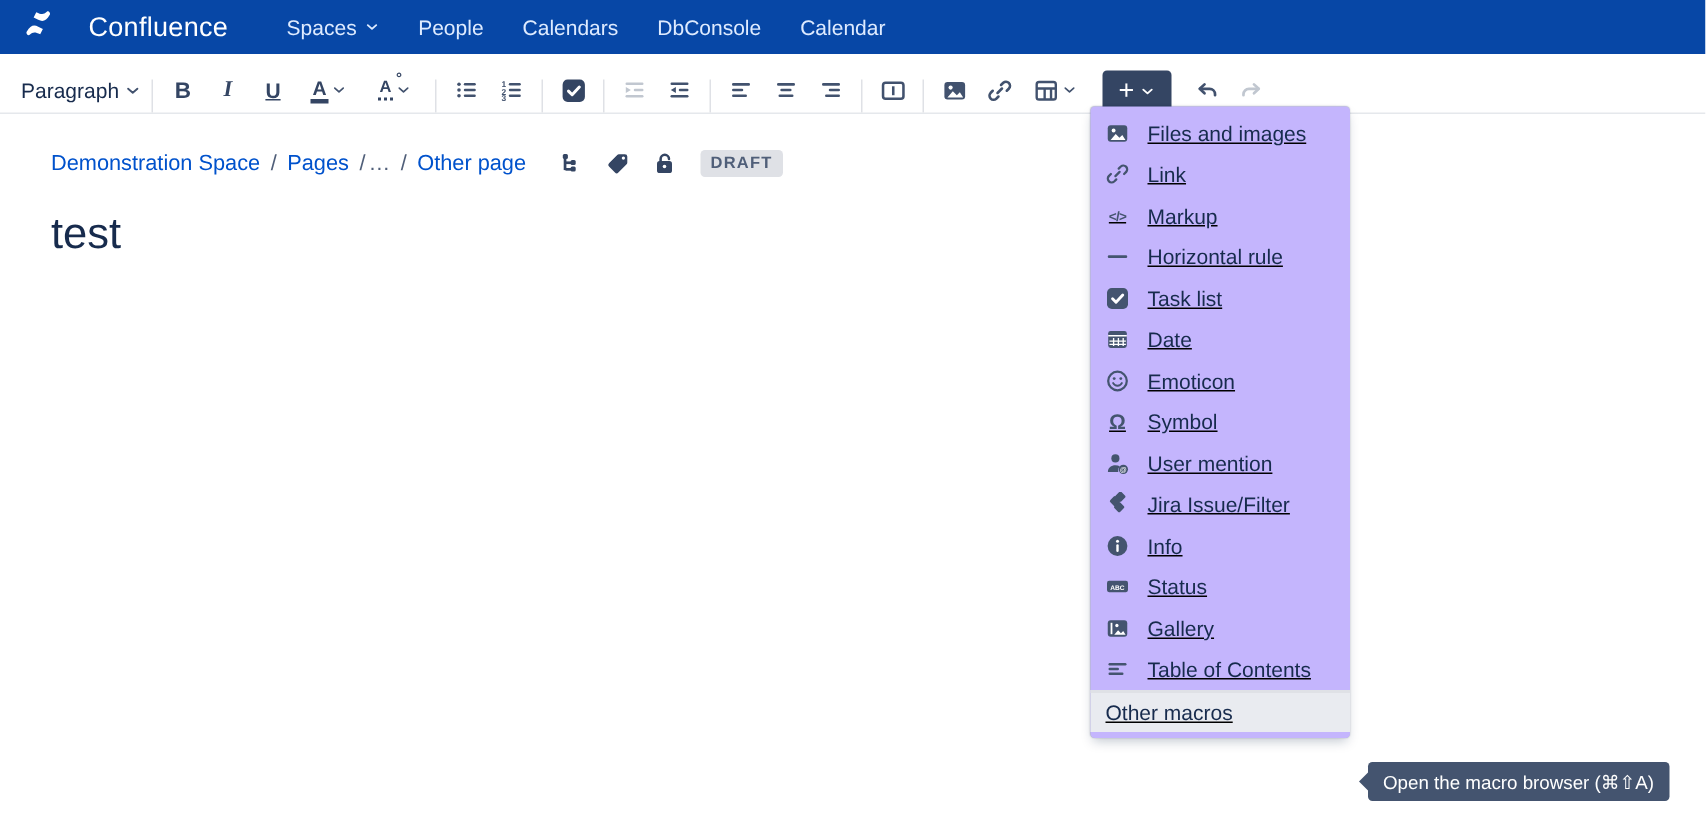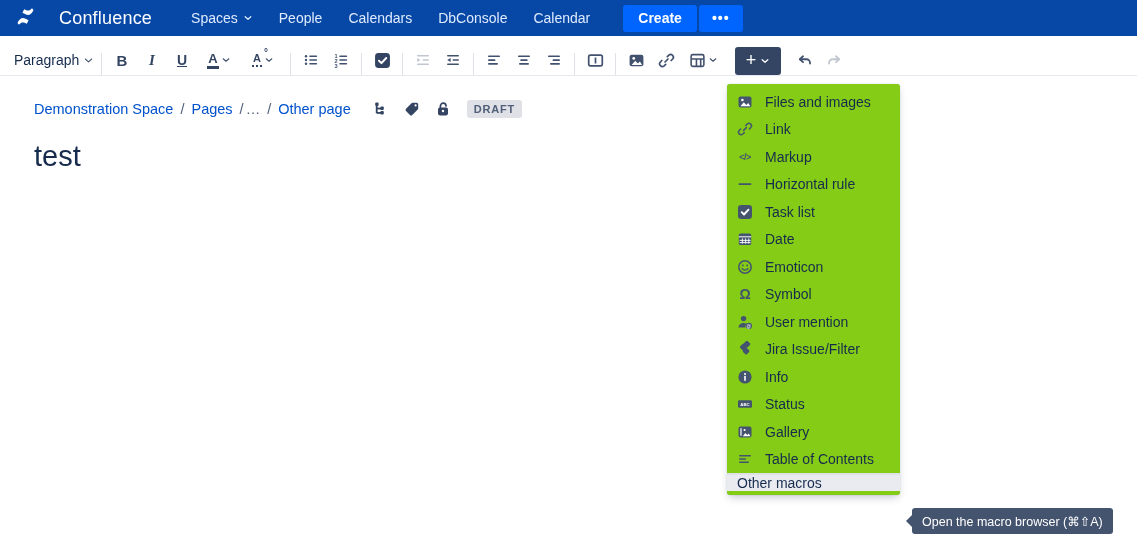--- a/index.html
+++ b/index.html
@@ -45,28 +45,28 @@
   .crumb-link { color:#0052CC; cursor:pointer; text-decoration:none; }
   .crumb-sep { color:#505F79; margin:0 7px; }
   .crumb-ellipsis { color:#505F79; margin-right:0; }
   .crumb-icons { display:flex; align-items:center; gap:15px; margin-left:22px; color:#344563; }
   .crumb-icons .ic { cursor:pointer; display:flex; }
   .draft-badge { background:#DFE1E6; color:#505F79; font-size:11px; font-weight:700; letter-spacing:.8px;
     border-radius:3px; padding:3px 7px; margin-left:16px; }
   .page-title { margin-top:22px; font-size:29px; font-weight:500; color:#172B4D; }
 
   
-  .menu { position:absolute; left:727px; top:84px; width:173px; background:#84cc16; border-radius:3px;
-    box-shadow:0 4px 8px -2px rgba(9,30,66,.25), 0 0 1px rgba(9,30,66,.31); padding:4px 0; z-index:10; }
+  .menu { position:absolute; left:727px; top:71px; width:173px; background:#c4b5fd; border-radius:3px;
+    box-shadow:0 4px 8px -2px rgba(9,30,66,.25), 0 0 1px rgba(9,30,66,.31); padding:4px 0; z-index:10;text-decoration:underline; }
   .menu-item { height:27.5px; display:flex; align-items:center; gap:12px; padding:0 10px; cursor:pointer; }
   .menu-item .mi-icon { width:16px; height:16px; color:#44546F; display:flex; align-items:center; justify-content:center; flex:none; }
   .mi-label { font-size:14px; color:#172B4D; white-space:nowrap; }
   .glyph-markup { font-size:9px; font-weight:700; color:#44546F; letter-spacing:-.5px; }
   .glyph-omega { font-size:14px; font-weight:600; color:#44546F; }
-  .menu-footer { border-top:2px solid #DFE1E6; margin-top:0; height:18px; display:flex; align-items:center;
+  .menu-footer { border-top:2px solid #DFE1E6; margin-top:0; height:28px; display:flex; align-items:center;
     padding:0 10px; background:#E9EBF0; cursor:pointer; }
 
   
   .tooltip { position:absolute; left:912px; top:508px; height:26px; background:#44546F; color:#fff;
     border-radius:3px; display:flex; align-items:center; padding:0 10px; font-size:12.5px; z-index:11; white-space:nowrap; }
   .tooltip-arrow { position:absolute; left:-6px; top:7px; width:0; height:0;
     border-top:6px solid transparent; border-bottom:6px solid transparent; border-right:6px solid #44546F; }
 </style>
 </head>
 <body>
@@ -96,24 +96,20 @@
     </div>
   <div class="nav-item">
       <span>Calendars</span>
     </div>
   <div class="nav-item">
       <span>DbConsole</span>
     </div>
   <div class="nav-item">
       <span>Calendar</span>
     </div>
-  <div class="nav-btns">
-    <button class="nav-btn">Create</button>
-    <button class="nav-btn more">•••</button>
-  </div>
 </div>
 
 <div class="toolbar">
   <button class="para-dd">
     <span class="para-label">Paragraph</span>
     <svg width="11" height="11" viewBox="0 0 16 16">
         <path d="M3.5 6l4.5 4 4.5-4" fill="none" stroke="#42526E" stroke-width="1.8" stroke-linecap="round" stroke-linejoin="round"></path>
       </svg>
   </button>
   <div class="tb-divider"></div>

